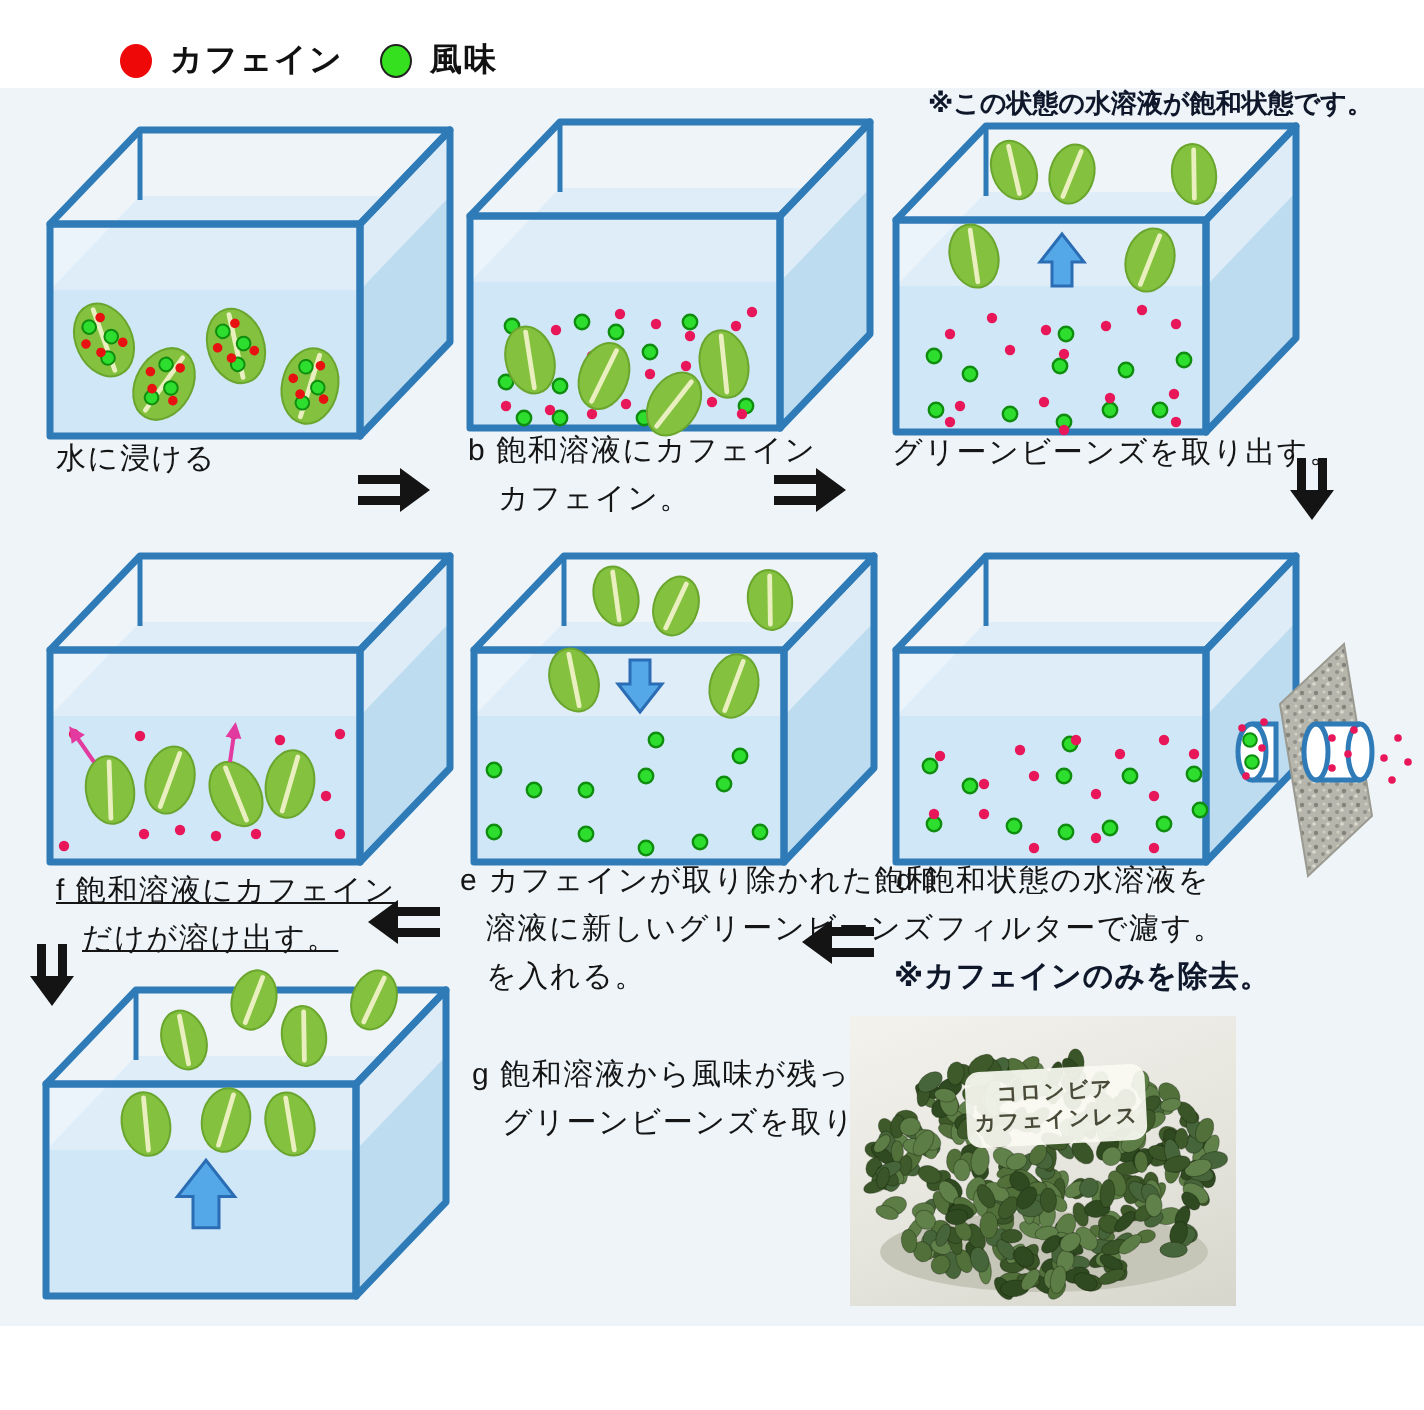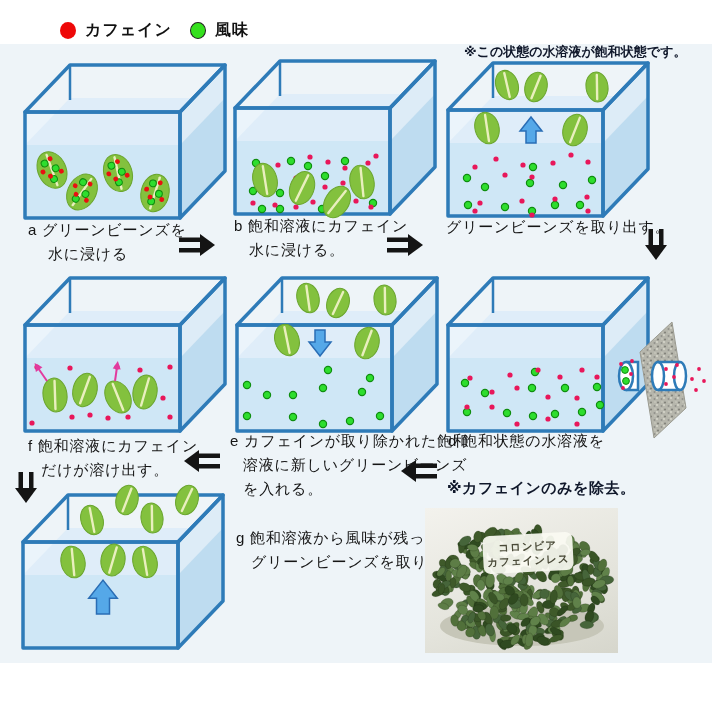--- a/index.html
+++ b/index.html
@@ -17,21 +17,21 @@
   #note-top{left:464px;top:43px;font-size:13px;letter-spacing:0;}
   #note-d{left:447px;top:479px;font-size:15px;letter-spacing:0.5px;}
   .step-label{position:absolute;font-size:15px;color:#151515;letter-spacing:0.8px;white-space:nowrap;}
   .step-label .ln{height:24px;line-height:24px;}
   .step-label .ln + .ln{margin-left:15px;}
   #label-a{left:28px;top:218px;} #label-a .ln + .ln{margin-left:20px;}
   #label-b{left:234px;top:214px;}
   #label-c{left:446px;top:215px;}
   #label-d{left:448px;top:429px;} #label-d .ln + .ln{margin-left:20px;}
   #label-e{left:230px;top:429px;} #label-e .ln + .ln{margin-left:13px;}
-  #label-f{left:28px;top:434px;} #label-f .ln + .ln{margin-left:13px;}
+  #label-f{left:28px;top:434px;text-decoration:underline;} #label-f .ln + .ln{margin-left:13px;}
   #label-g{left:236px;top:526px;}
   .tank-svg,.arrow-svg{position:absolute;}
   .photo{position:absolute;left:425px;top:508px;width:193px;height:145px;background:linear-gradient(160deg,#f3f2ed 0%,#e4e4dc 60%,#d6d6cc 100%);}
   .photo-label{position:absolute;left:58px;top:26px;width:90px;height:38px;background:rgba(250,250,242,0.92);border-radius:7px;transform:rotate(-3deg);display:flex;flex-direction:column;align-items:center;justify-content:center;}
   .photo-label div{font-size:10.5px;font-weight:bold;color:#4a4a38;line-height:14px;letter-spacing:1px;}
 </style>
 </head>
 <body>
 
 <div class="canvas">
@@ -43,32 +43,32 @@
   </div>
   <div class="legend-item" id="legend-flavor">
     <span class="dot green"></span>
     <span class="legend-label">風味</span>
   </div>
 
   <div class="note" id="note-top">※この状態の水溶液が飽和状態です。</div>
   <div class="note" id="note-d">※カフェインのみを除去。</div>
 
   <div class="step-label" id="label-a">
-    <div class="ln">a グリーンビーンズを</div>
     <div class="ln">水に浸ける</div>
   </div>
   <div class="step-label" id="label-b">
     <div class="ln">b 飽和溶液にカフェイン</div>
-    <div class="ln">水に浸ける。</div>
+    <div class="ln">カフェイン。</div>
   </div>
   <div class="step-label" id="label-c">
     <div class="ln">グリーンビーンズを取り出す。</div>
   </div>
   <div class="step-label" id="label-d">
     <div class="ln">d 飽和状態の水溶液を</div>
+    <div class="ln">フィルターで濾す。</div>
   </div>
   <div class="step-label" id="label-e">
     <div class="ln">e カフェインが取り除かれた飽和</div>
     <div class="ln">溶液に新しいグリーンビーンズ</div>
     <div class="ln">を入れる。</div>
   </div>
   <div class="step-label" id="label-f">
     <div class="ln">f 飽和溶液にカフェイン</div>
     <div class="ln">だけが溶け出す。</div>
   </div>

